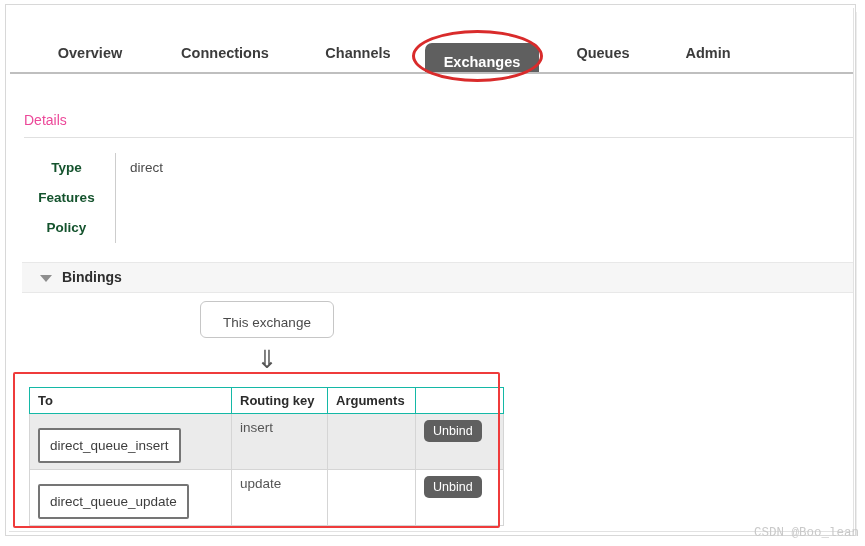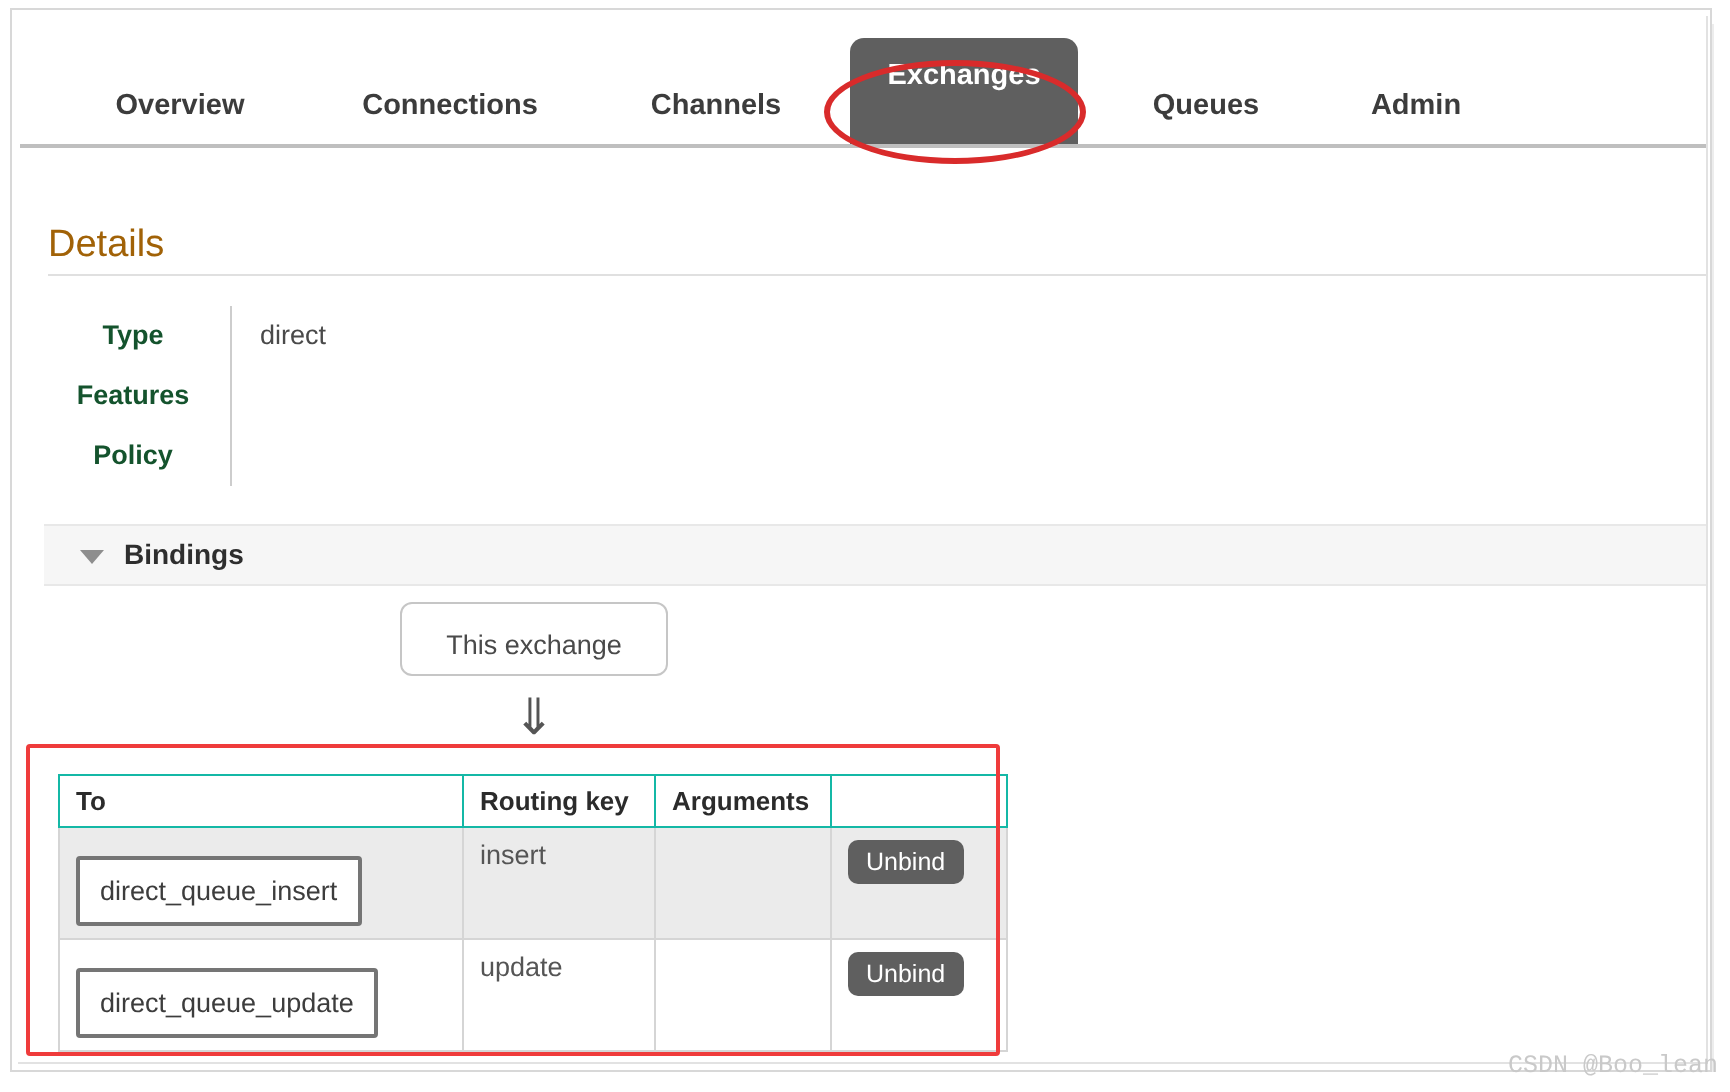--- a/index.html
+++ b/index.html
@@ -73,30 +73,30 @@
     color: #3c3c3c;
     text-align: center;
     white-space: nowrap;
     cursor: pointer;
     box-sizing: border-box;
   }
   .tab.active {
     background: #5f5f5f;
     color: #ffffff;
     border-radius: 7px 7px 0 0;
-    height: 53px;
+    height: 29px;
     line-height: 39px;
     bottom: 0;
   }
 
   
   .section-label {
     position: absolute;
-    font-size: 19px;
-    color: #a16207;
+    font-size: 14px;
+    color: #ec4899;
   }
   .hrule {
     position: absolute;
     background: #e0e0e0;
     height: 1px;
   }
   .detail-table {
     position: absolute;
     left: 20px;
     top: 144px;

